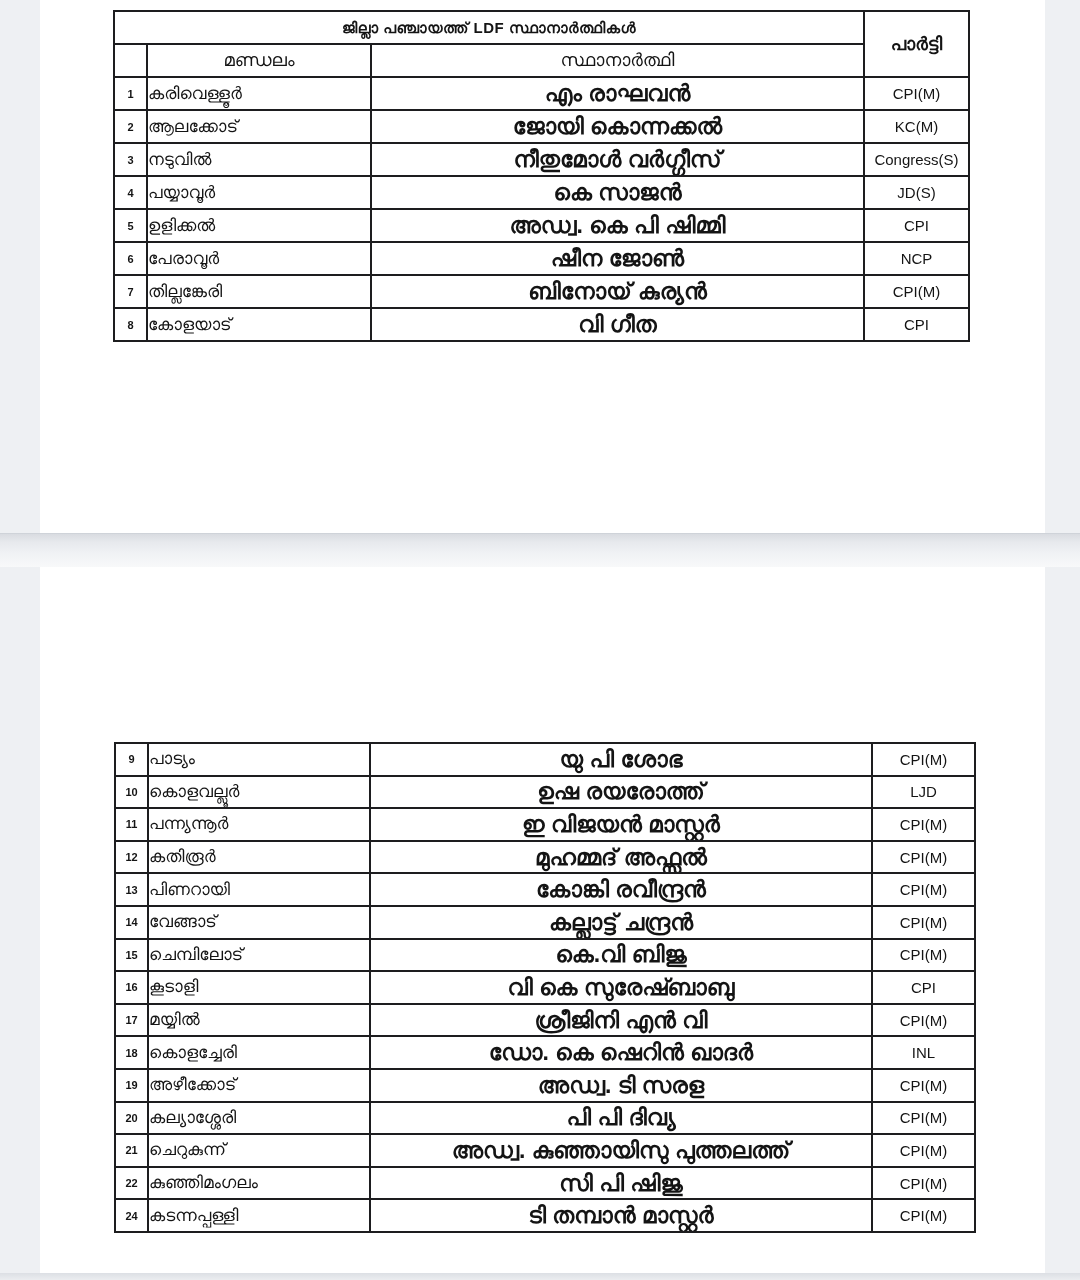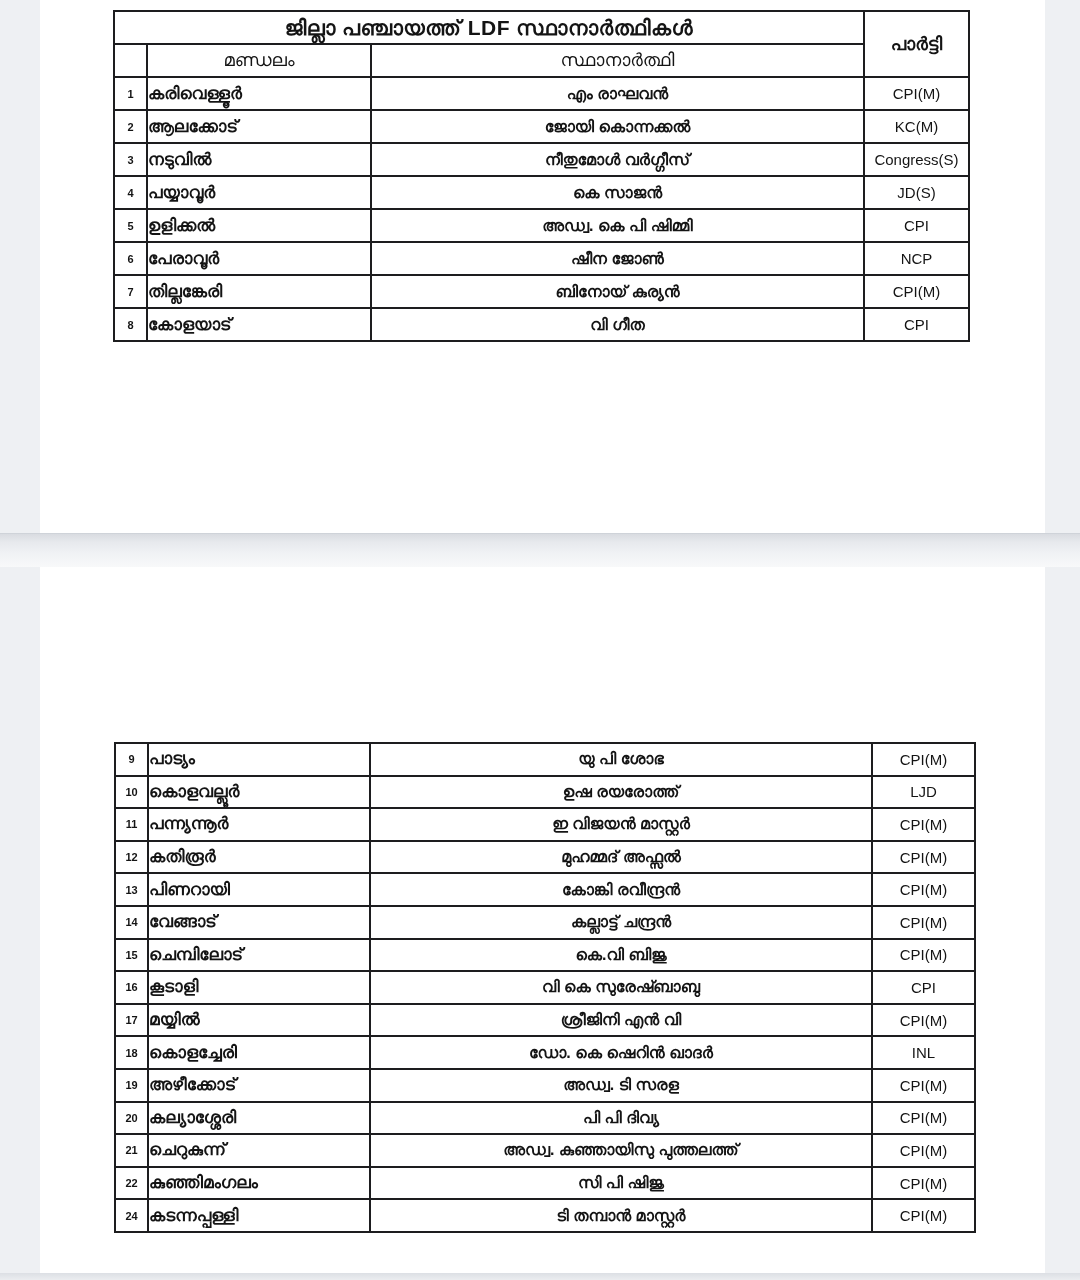--- a/index.html
+++ b/index.html
@@ -56,21 +56,21 @@
     border: 2px solid #1d1d1f;
     padding: 0;
     color: #141414;
     overflow: hidden;
     white-space: nowrap;
   }
   td.title-cell {
     height: 43px;
     text-align: center;
     vertical-align: middle;
-    font-size: 21px;
+    font-size: 15px;
     font-weight: 700;
     letter-spacing: 0.5px;
     margin-top: 16px;
   }
   td.party-head-cell {
     text-align: center;
     vertical-align: middle;
     font-size: 18px;
     font-weight: 700;
     border-radius: 28px;
@@ -89,27 +89,27 @@
     vertical-align: middle;
     font-size: 11px;
     font-weight: 700;
     color: #2a2a2a;
   }
   td.c-mandalam {
     text-align: left;
     vertical-align: middle;
     padding-left: 11px;
     font-size: 17px;
-    font-weight: 700;
+    font-weight: 400;
     margin-top: 8px;
   }
   td.c-candidate {
     text-align: center;
     vertical-align: middle;
-    font-size: 16px;
+    font-size: 23px;
     font-weight: 700;
   }
   td.c-party {
     text-align: center;
     vertical-align: middle;
     font-size: 15px;
     font-weight: 400;
     color: #1a1a1a;
     margin-left: 29px;
   }

